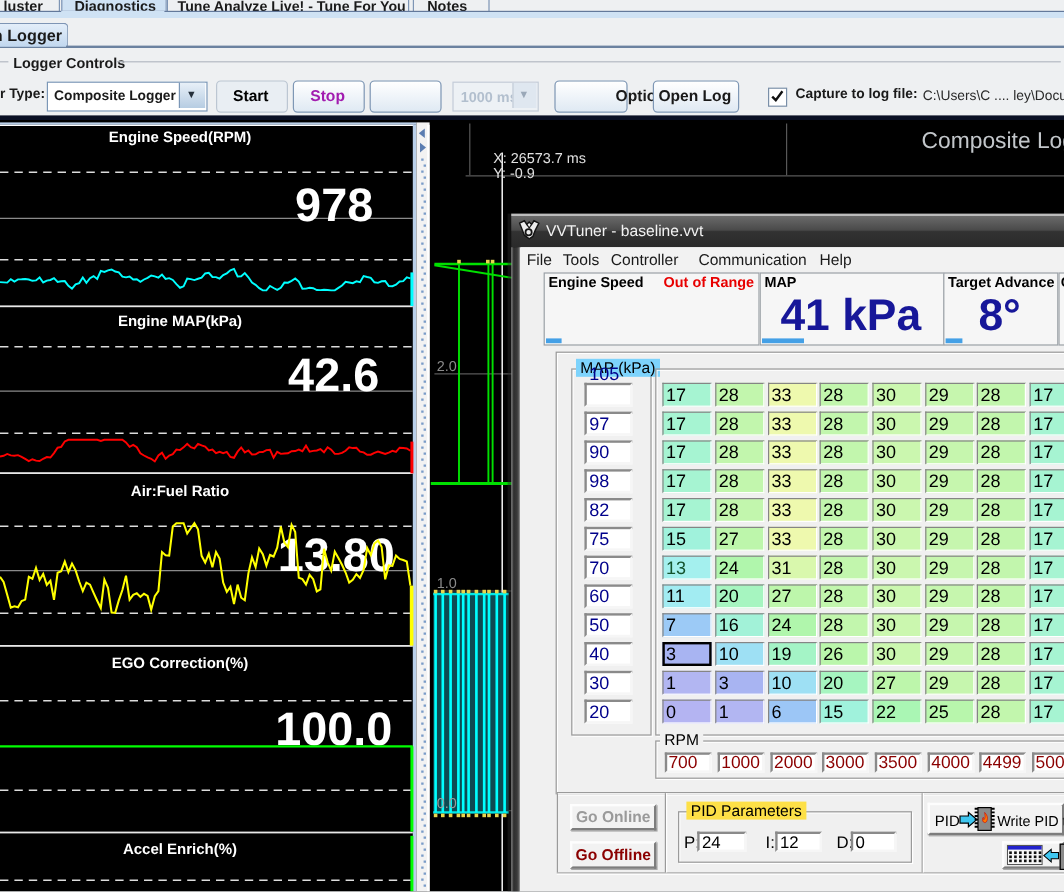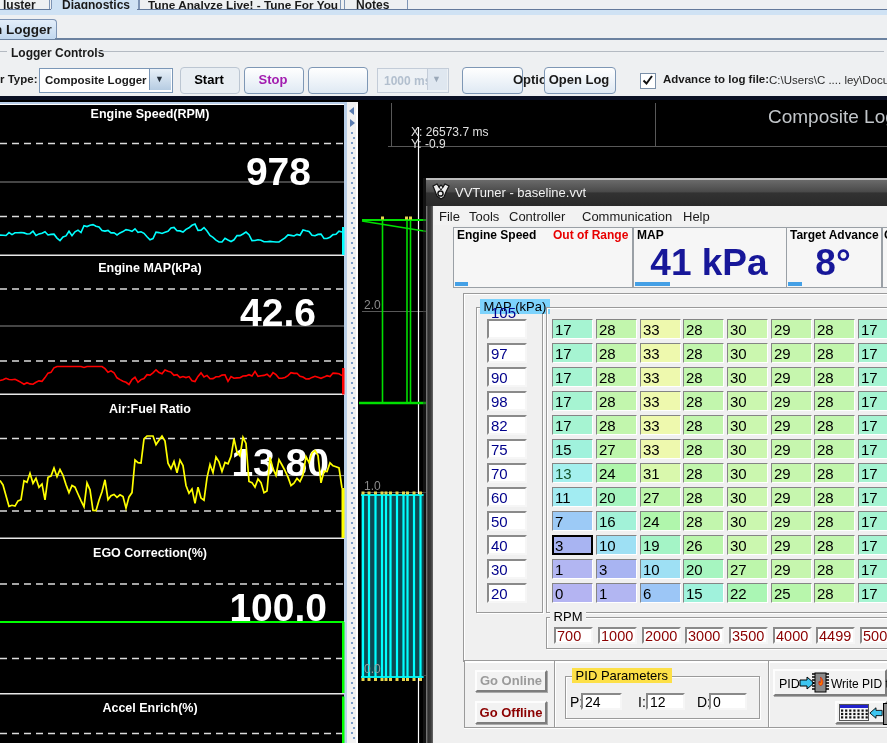--- a/index.html
+++ b/index.html
@@ -40,21 +40,21 @@
 <div style="position:absolute;left:427px;top:69px;width:19px;height:21px;background:#dfe7f0;border-left:1px solid #c3ccd8;"></div>
 <div style="position:absolute;left:432px;top:74px;white-space:nowrap;font:9px 'Liberation Sans',sans-serif;color:#9aa8b8;">▼</div>
 <div style="position:absolute;left:462px;top:67px;width:59px;height:25px;background:linear-gradient(#ffffff,#dfe9f3);border:1px solid #7e97b5;border-radius:4px;"></div>
 <div style="position:absolute;left:462px;top:72px;white-space:nowrap;font:bold 13px 'Liberation Sans',sans-serif;color:#1a1a1a;padding-left:46px;"><span style="display:inline-block;width:59px;text-align:center;">Options</span></div>
 <div style="position:absolute;left:544px;top:67px;width:70px;height:25px;background:linear-gradient(#ffffff,#dfe9f3);border:1px solid #7e97b5;border-radius:4px;"></div>
 <div style="position:absolute;left:544px;top:72px;white-space:nowrap;font:bold 13px 'Liberation Sans',sans-serif;color:#1a1a1a;"><span style="display:inline-block;width:70px;text-align:center;">Open Log</span></div>
 <div style="position:absolute;left:640px;top:73px;width:14px;height:14px;background:#fff;border:1px solid #7a8fa8;"></div>
 <svg width="14" height="14" viewBox="0 0 14 14" style="position:absolute;left:641px;top:73px;">
       <path d="M2.5 7.5 L5.5 10.5 L11 3" fill="none" stroke="#111" stroke-width="2"></path>
     </svg>
-<div style="position:absolute;left:663px;top:73px;white-space:nowrap;font:bold 11.5px 'Liberation Sans',sans-serif;color:#1a1a1a;">Advance to log file:</div>
+<div style="position:absolute;left:663px;top:73px;white-space:nowrap;font:bold 11.5px 'Liberation Sans',sans-serif;color:#1a1a1a;">Capture to log file:</div>
 <div style="position:absolute;left:769px;top:74px;white-space:nowrap;font:11.5px 'Liberation Sans',sans-serif;color:#2a2a2a;">C:\Users\C .... ley\Docum</div>
 <svg width="887" height="647" viewBox="0 96 887 647" style="position:absolute;left:0;top:96px;">
 <rect x="0" y="96" width="887" height="5" fill="#0a1024"></rect>
 <rect x="0" y="100" width="887" height="643" fill="#000000"></rect>
 <rect x="0" y="102" width="347" height="2" fill="#b9cfe8"></rect>
 <rect x="0" y="104" width="345" height="1" fill="#ffffff"></rect>
 <rect x="344" y="104" width="3" height="639" fill="#b9cfe8"></rect>
 <rect x="347" y="102" width="11" height="641" fill="#f2f2f2"></rect>
 <rect x="356" y="104" width="2" height="639" fill="#ffffff"></rect>
 <path d="M354 107 L349 111 L354 115 Z" fill="#5b7db1"></path>

